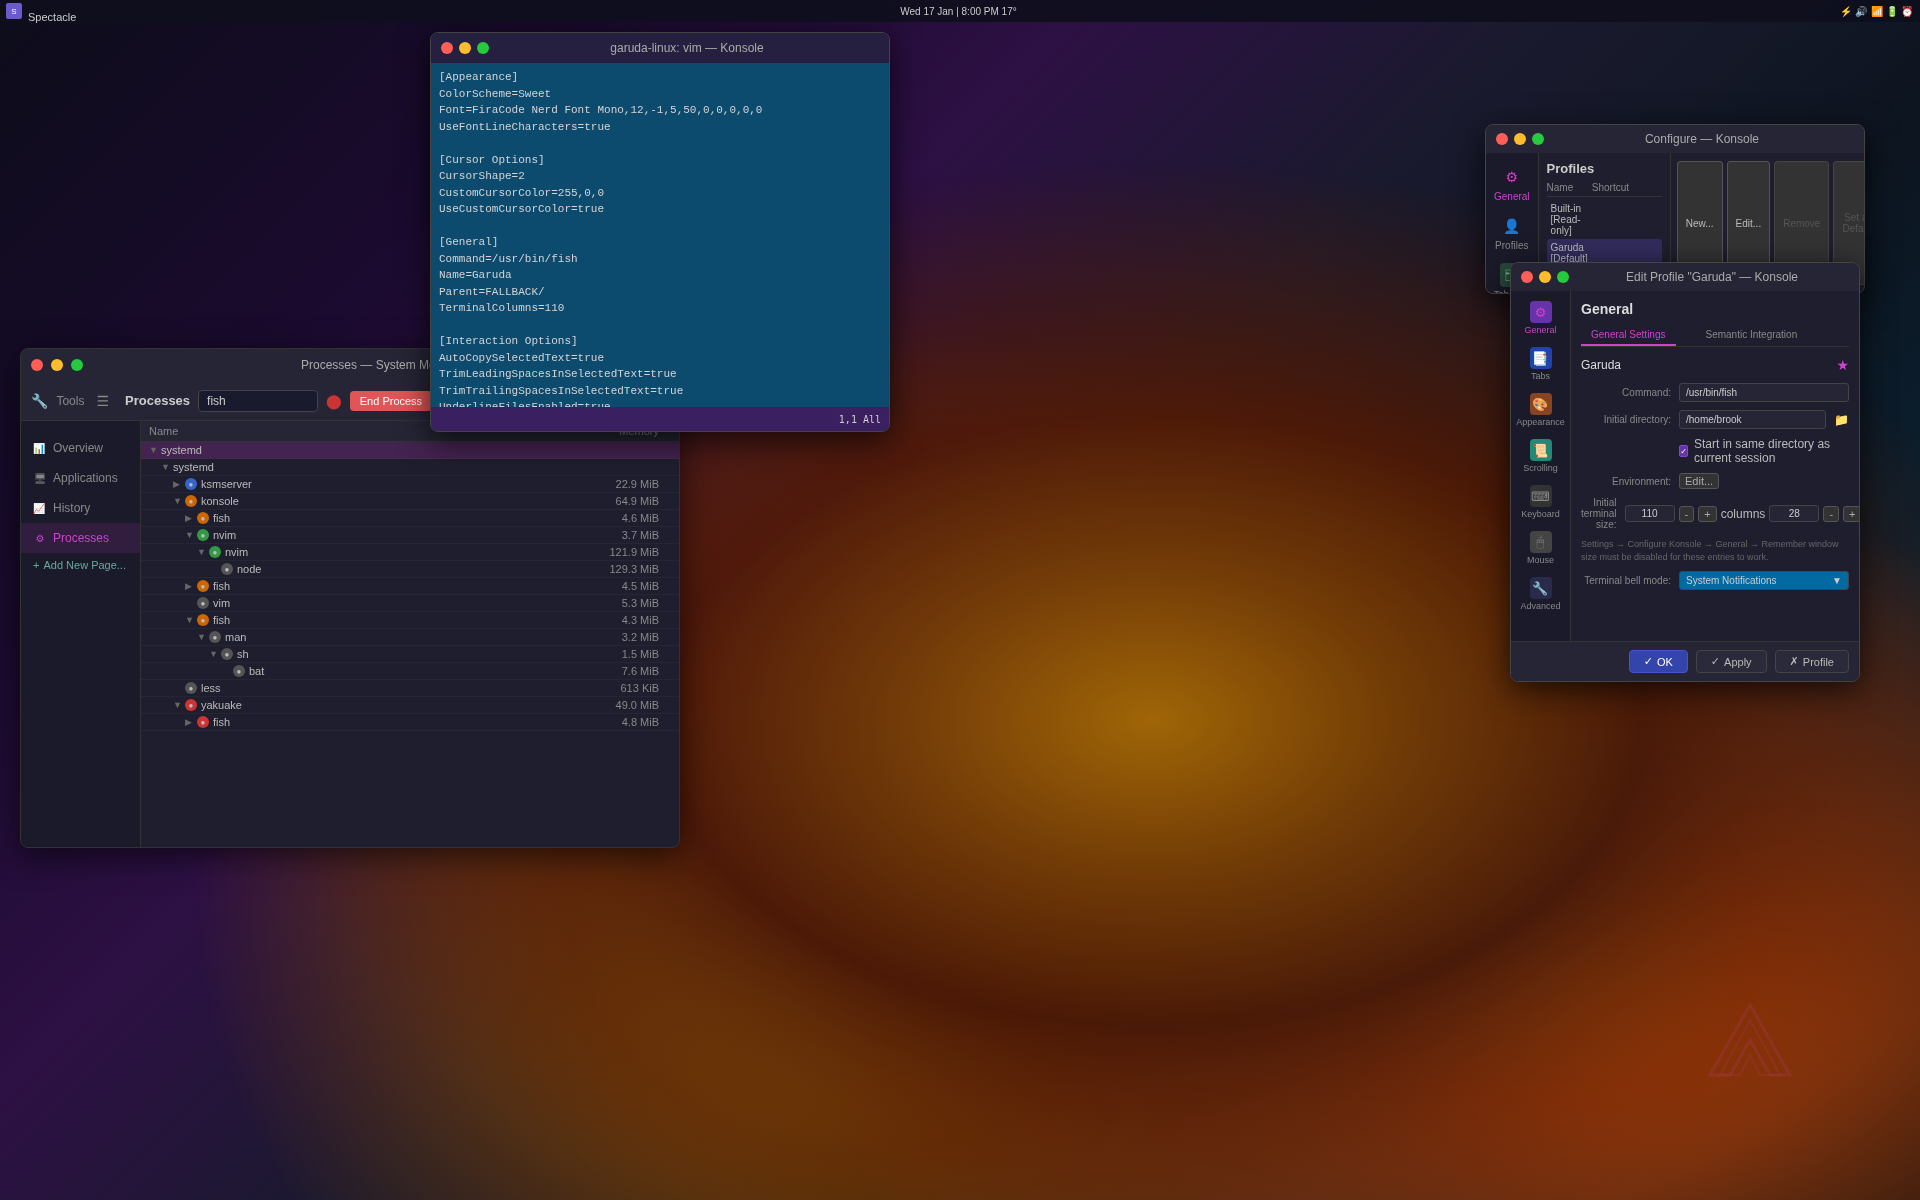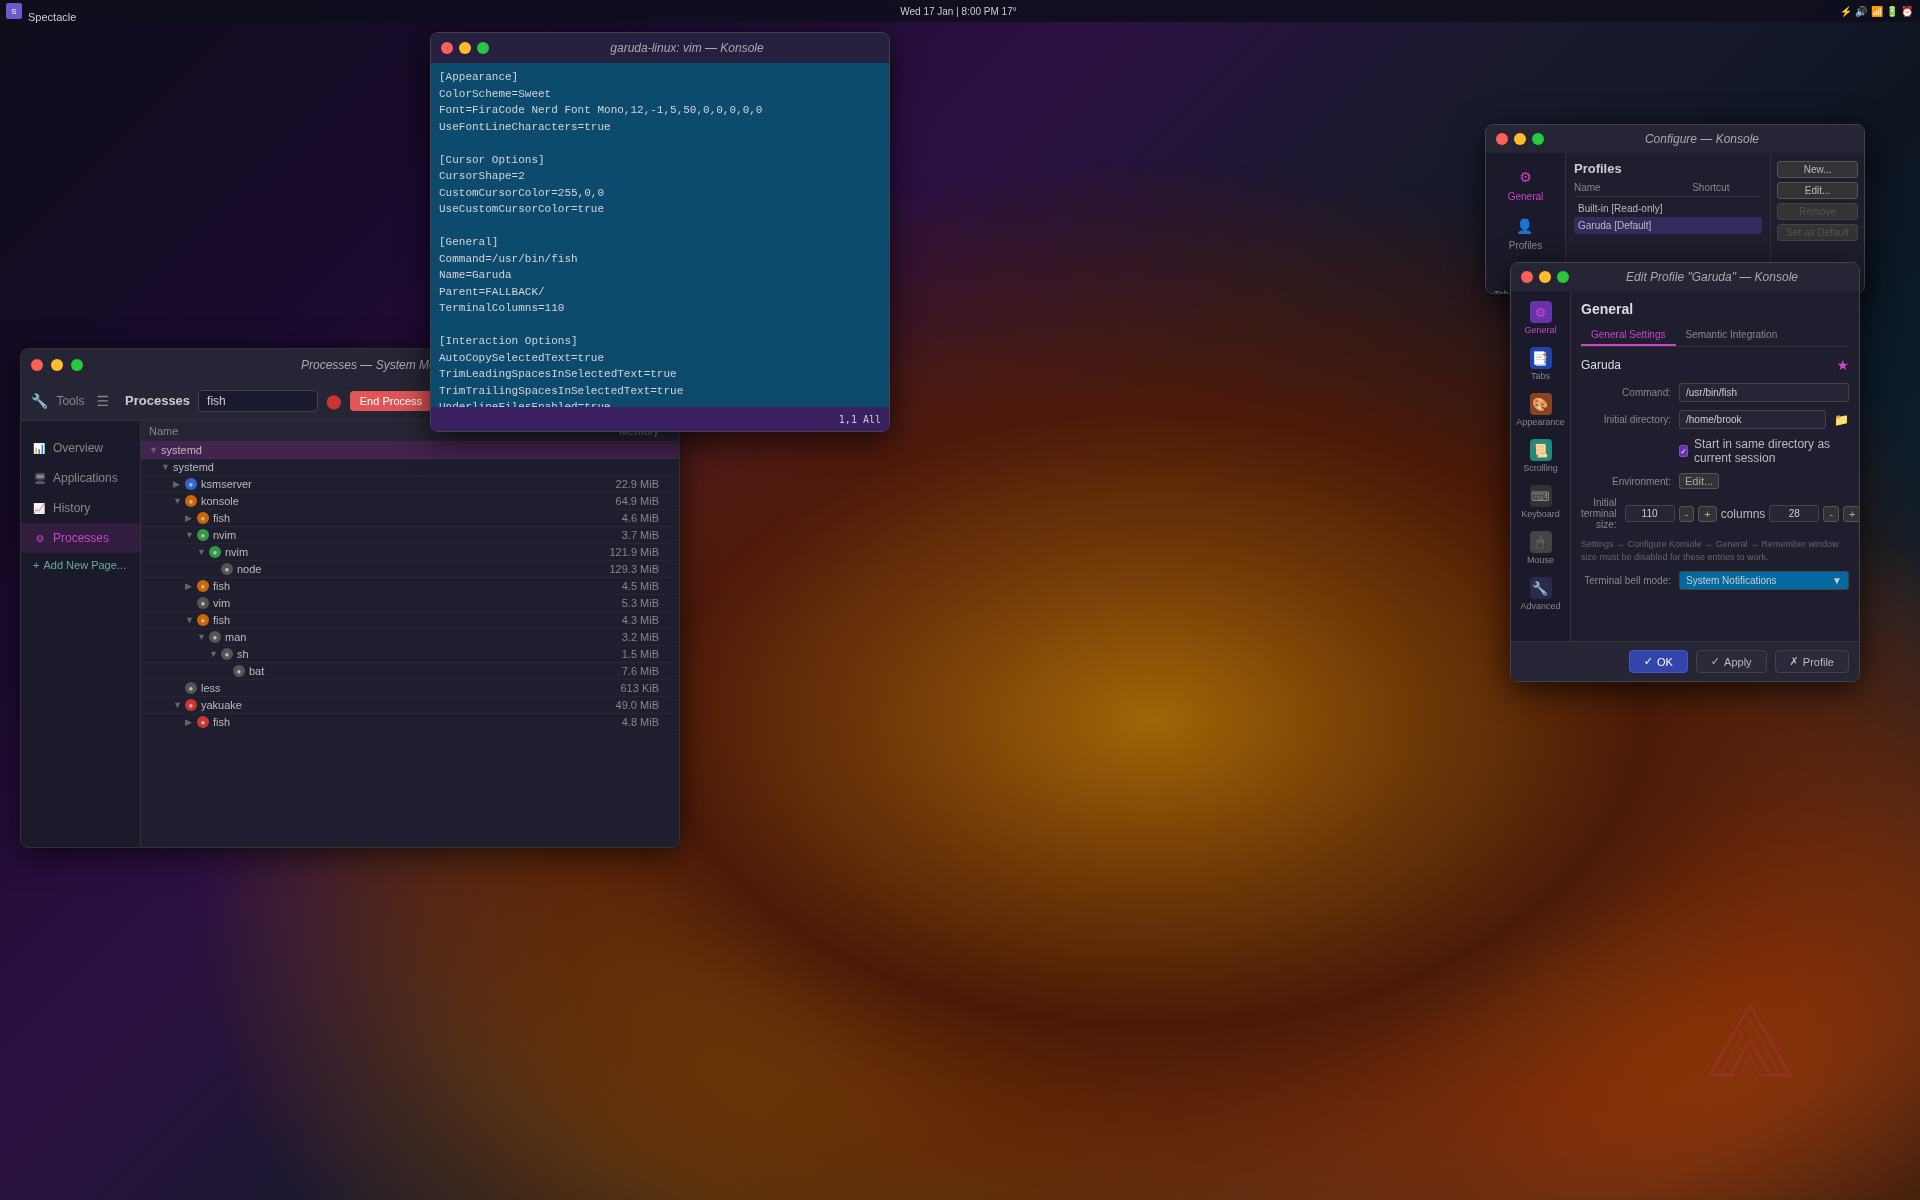--- a/index.html
+++ b/index.html
@@ -104,21 +104,20 @@
       border-radius: 50%;
     }
     .win-btn.close { background: #ff5f56; }
     .win-btn.min { background: #ffbd2e; }
     .win-btn.max { background: #27c93f; }
     .window-title {
       flex: 1;
       text-align: center;
       font-size: 12px;
       color: #aaa;
-      font-style: italic;
     }
 
     
     .sysmon-toolbar {
       height: 40px;
       background: #252535;
       display: flex;
       align-items: center;
       padding: 0 10px;
       gap: 8px;
@@ -381,21 +380,21 @@
       color: #bbb;
       border-radius: 3px;
     }
     .profile-row.selected-profile {
       background: rgba(100, 80, 200, 0.3);
     }
     .profile-row .col-pname { flex: 1; }
     .profile-row .col-shortcut { width: 70px; color: #666; }
     .profiles-actions {
       display: flex;
-      flex-direction: column;
+      flex-direction: row;
       gap: 4px;
       padding-top: 4px;
     }
     .profiles-action-btn {
       background: #333;
       border: 1px solid #555;
       border-radius: 3px;
       padding: 2px 8px;
       color: #bbb;
       font-size: 10px;
@@ -471,21 +470,21 @@
       overflow-y: auto;
     }
     .ep-section-title {
       font-size: 14px;
       color: #ddd;
       font-weight: bold;
       margin-bottom: 8px;
     }
     .ep-tabs {
       display: flex;
-      gap: 0;
+      gap: 20px;
       margin-bottom: 10px;
       border-bottom: 1px solid #333;
     }
     .ep-tab {
       padding: 4px 10px;
       font-size: 10px;
       color: #888;
       cursor: pointer;
       border-bottom: 2px solid transparent;
     }

